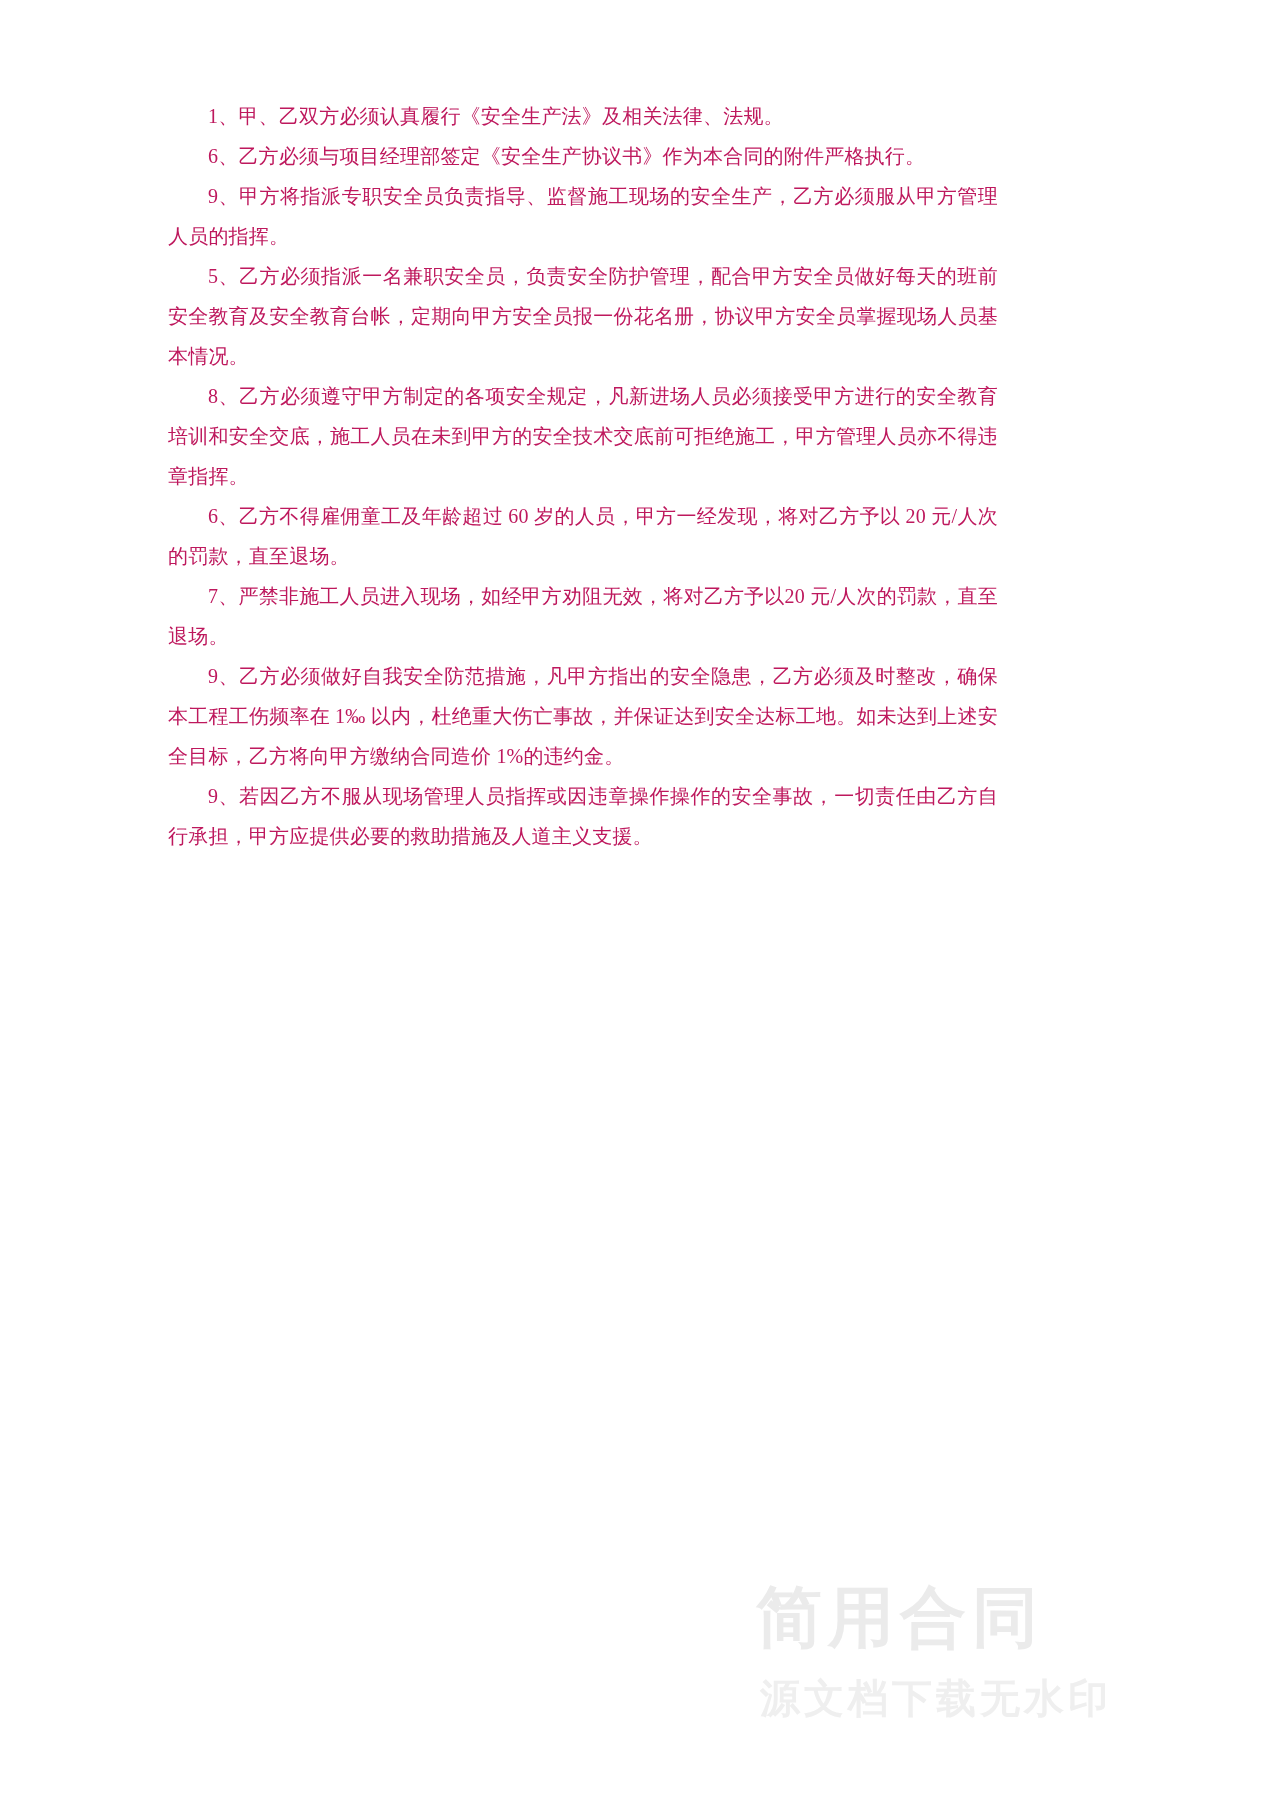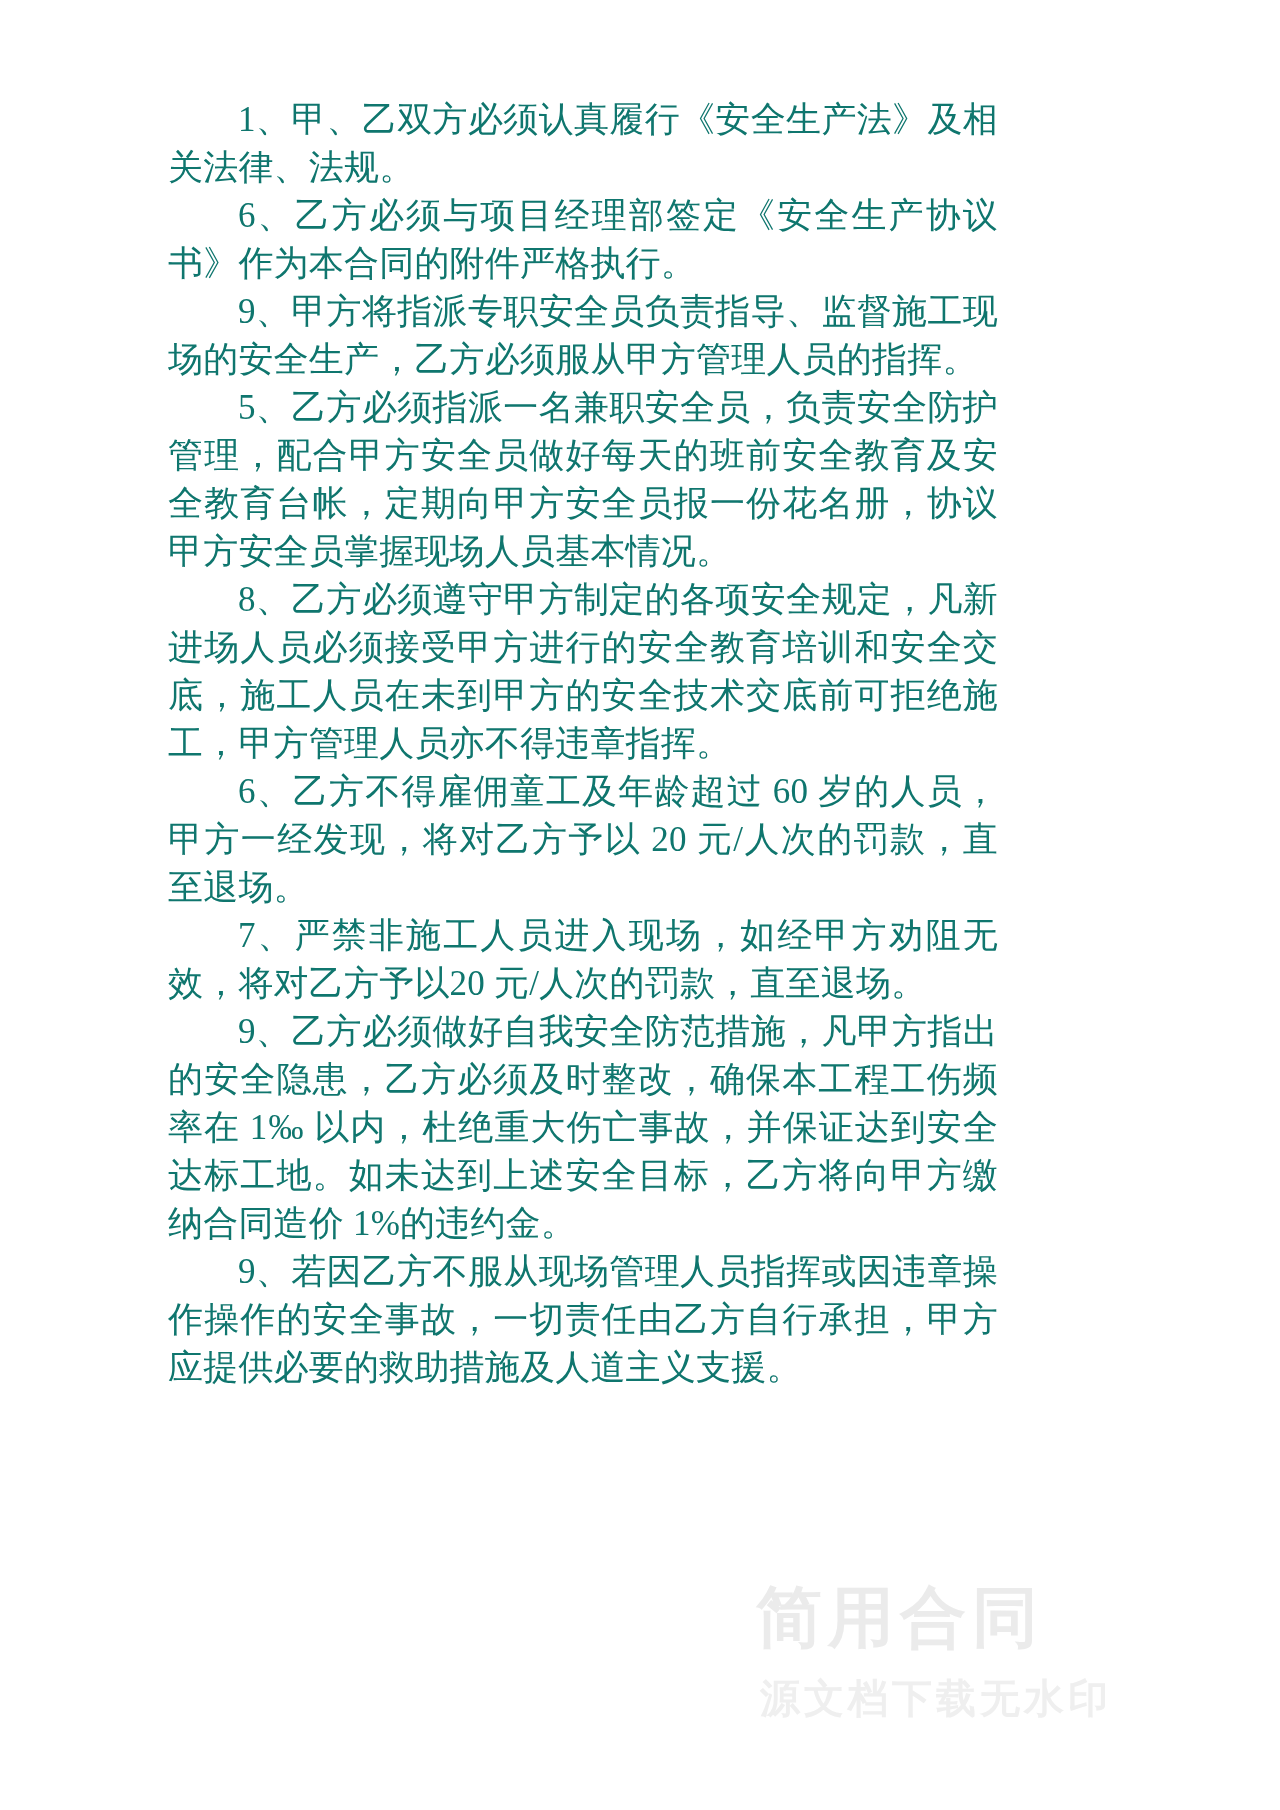--- a/index.html
+++ b/index.html
@@ -19,23 +19,23 @@
     box-sizing: border-box;
   }
   .content {
     position: absolute;
     left: 168px;
     top: 96px;
     width: 830px;
     z-index: 2;
   }
   .para {
-    font-size: 35px;
-    line-height: 48px;
-    color: #0f766e;
+    font-size: 20px;
+    line-height: 40px;
+    color: #be185d;
     text-align: justify;
     text-justify: inter-ideograph;
     letter-spacing: 0.2px;
     margin: 0 0 0 0;
     text-indent: 2em;
     font-family: "Liberation Serif", "DejaVu Serif", serif;
   }
   .ul {
     text-underline-offset: 4px;
     text-decoration-thickness: 2px;

